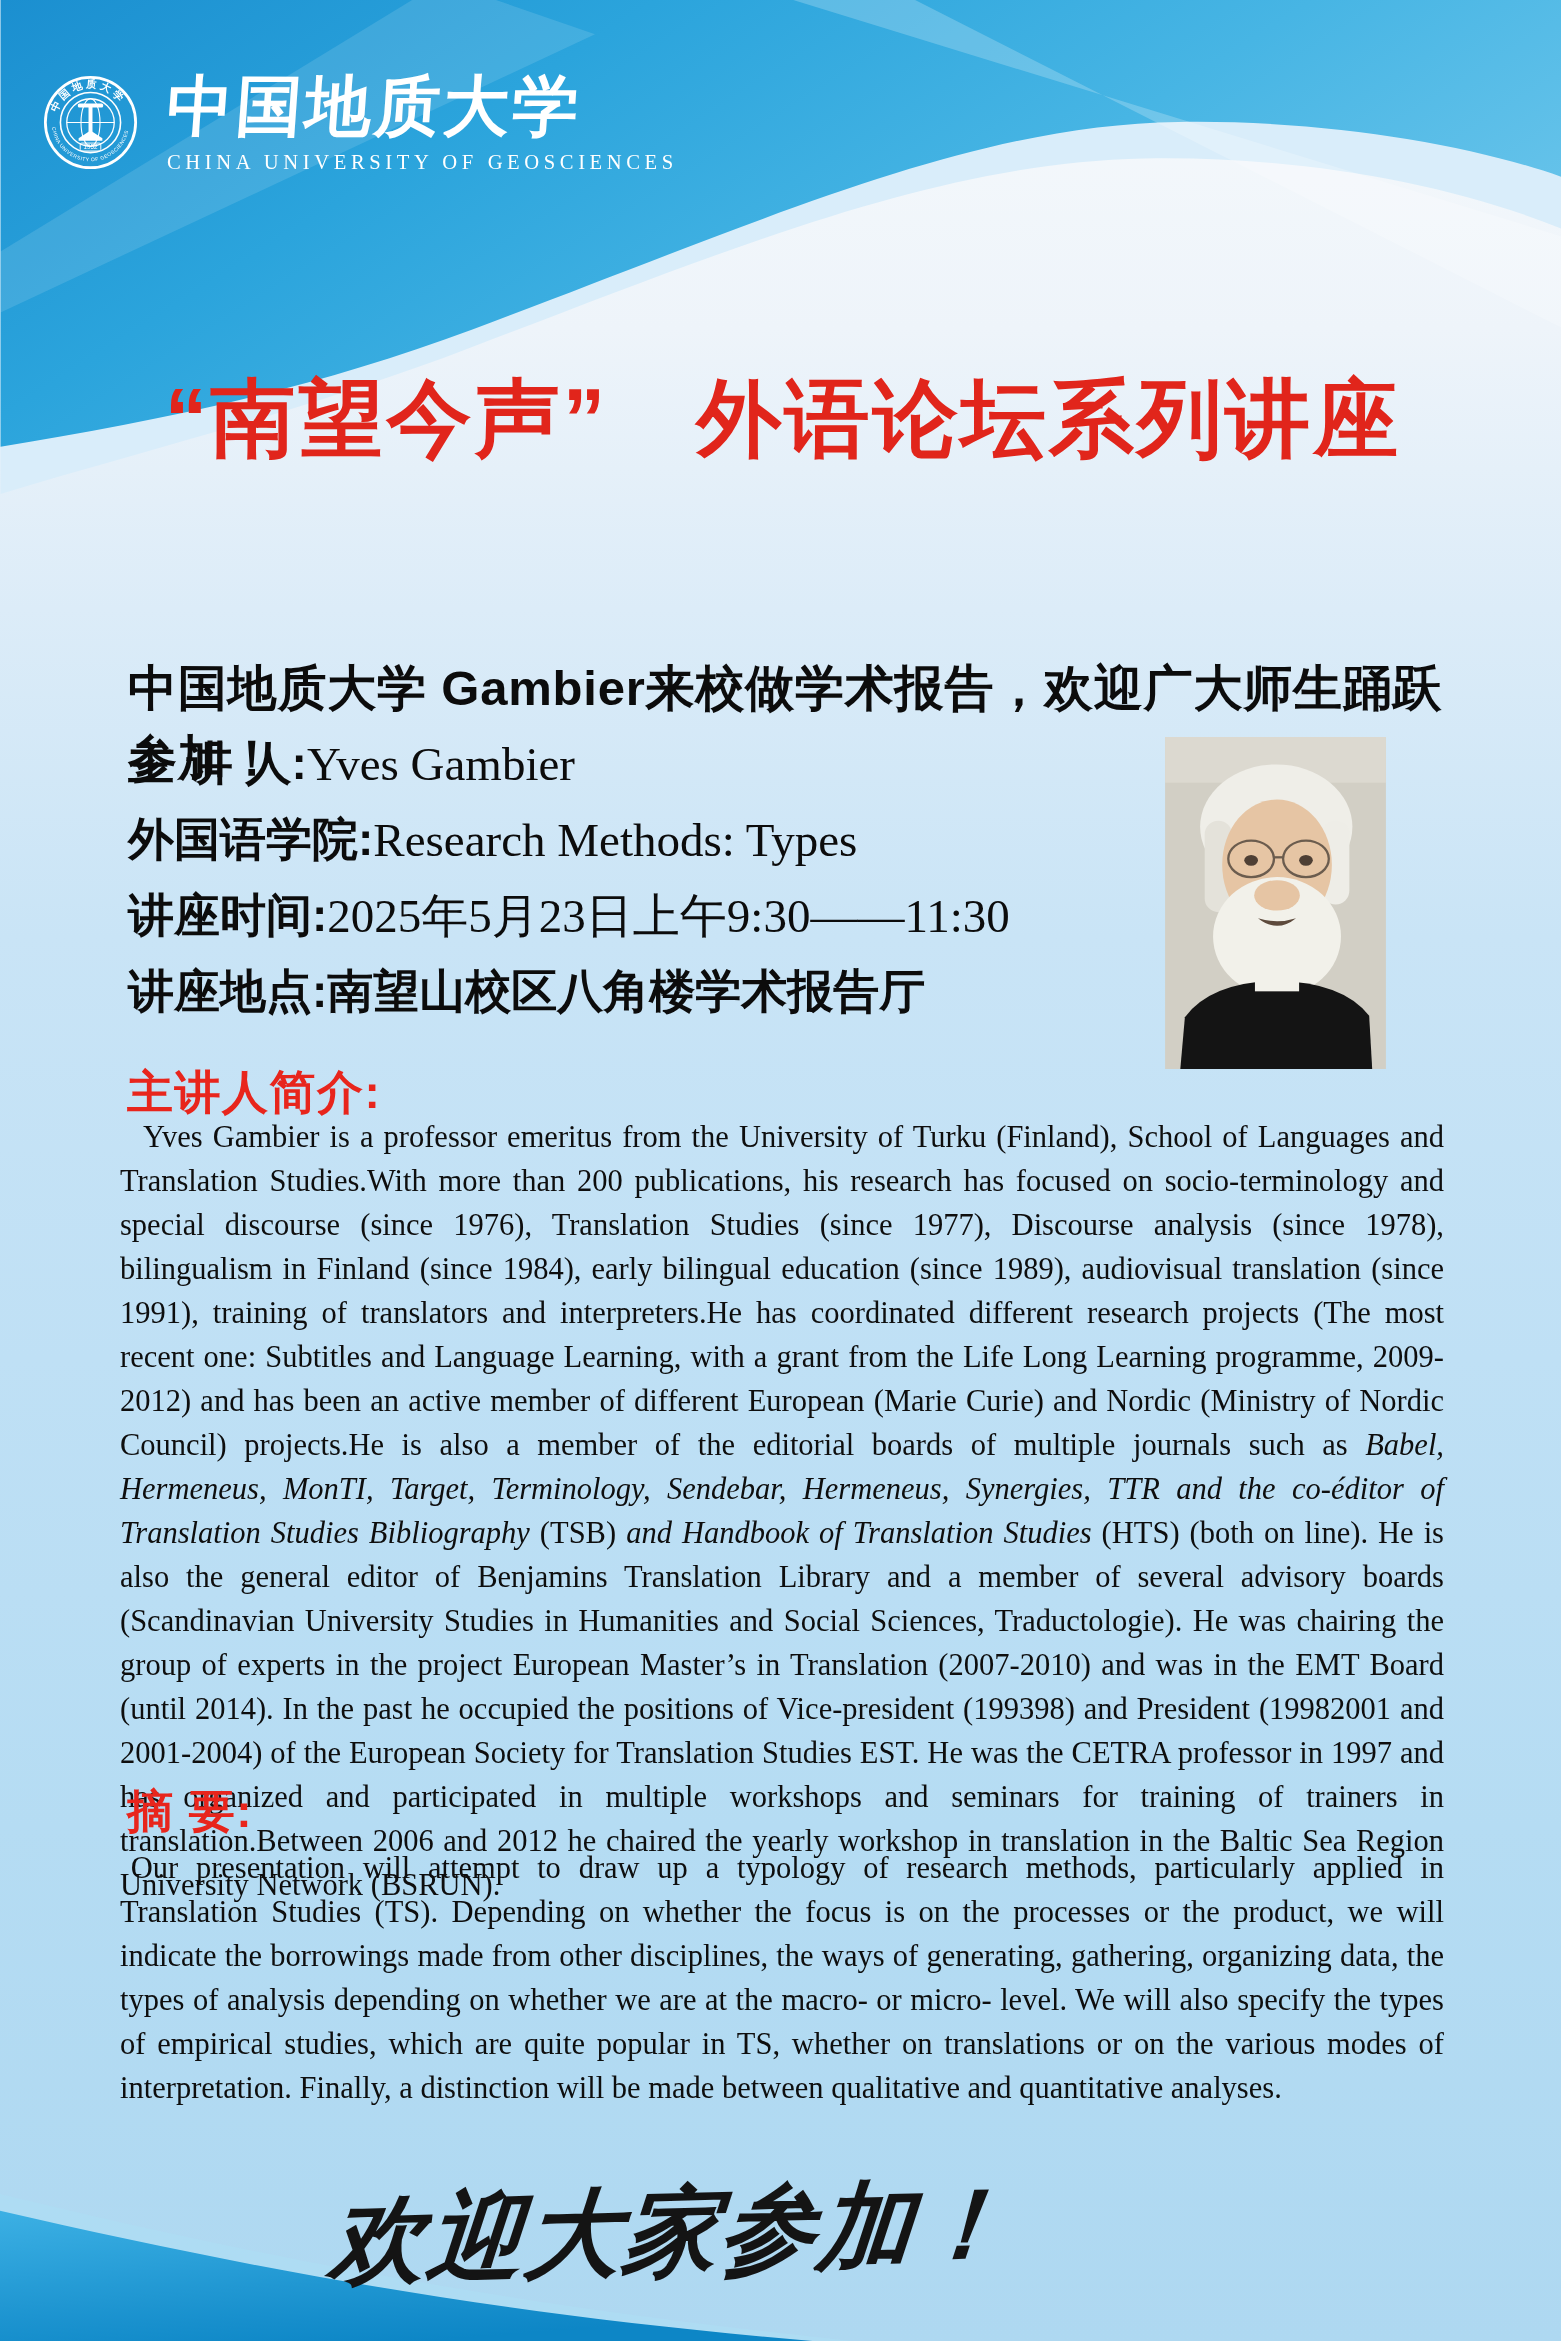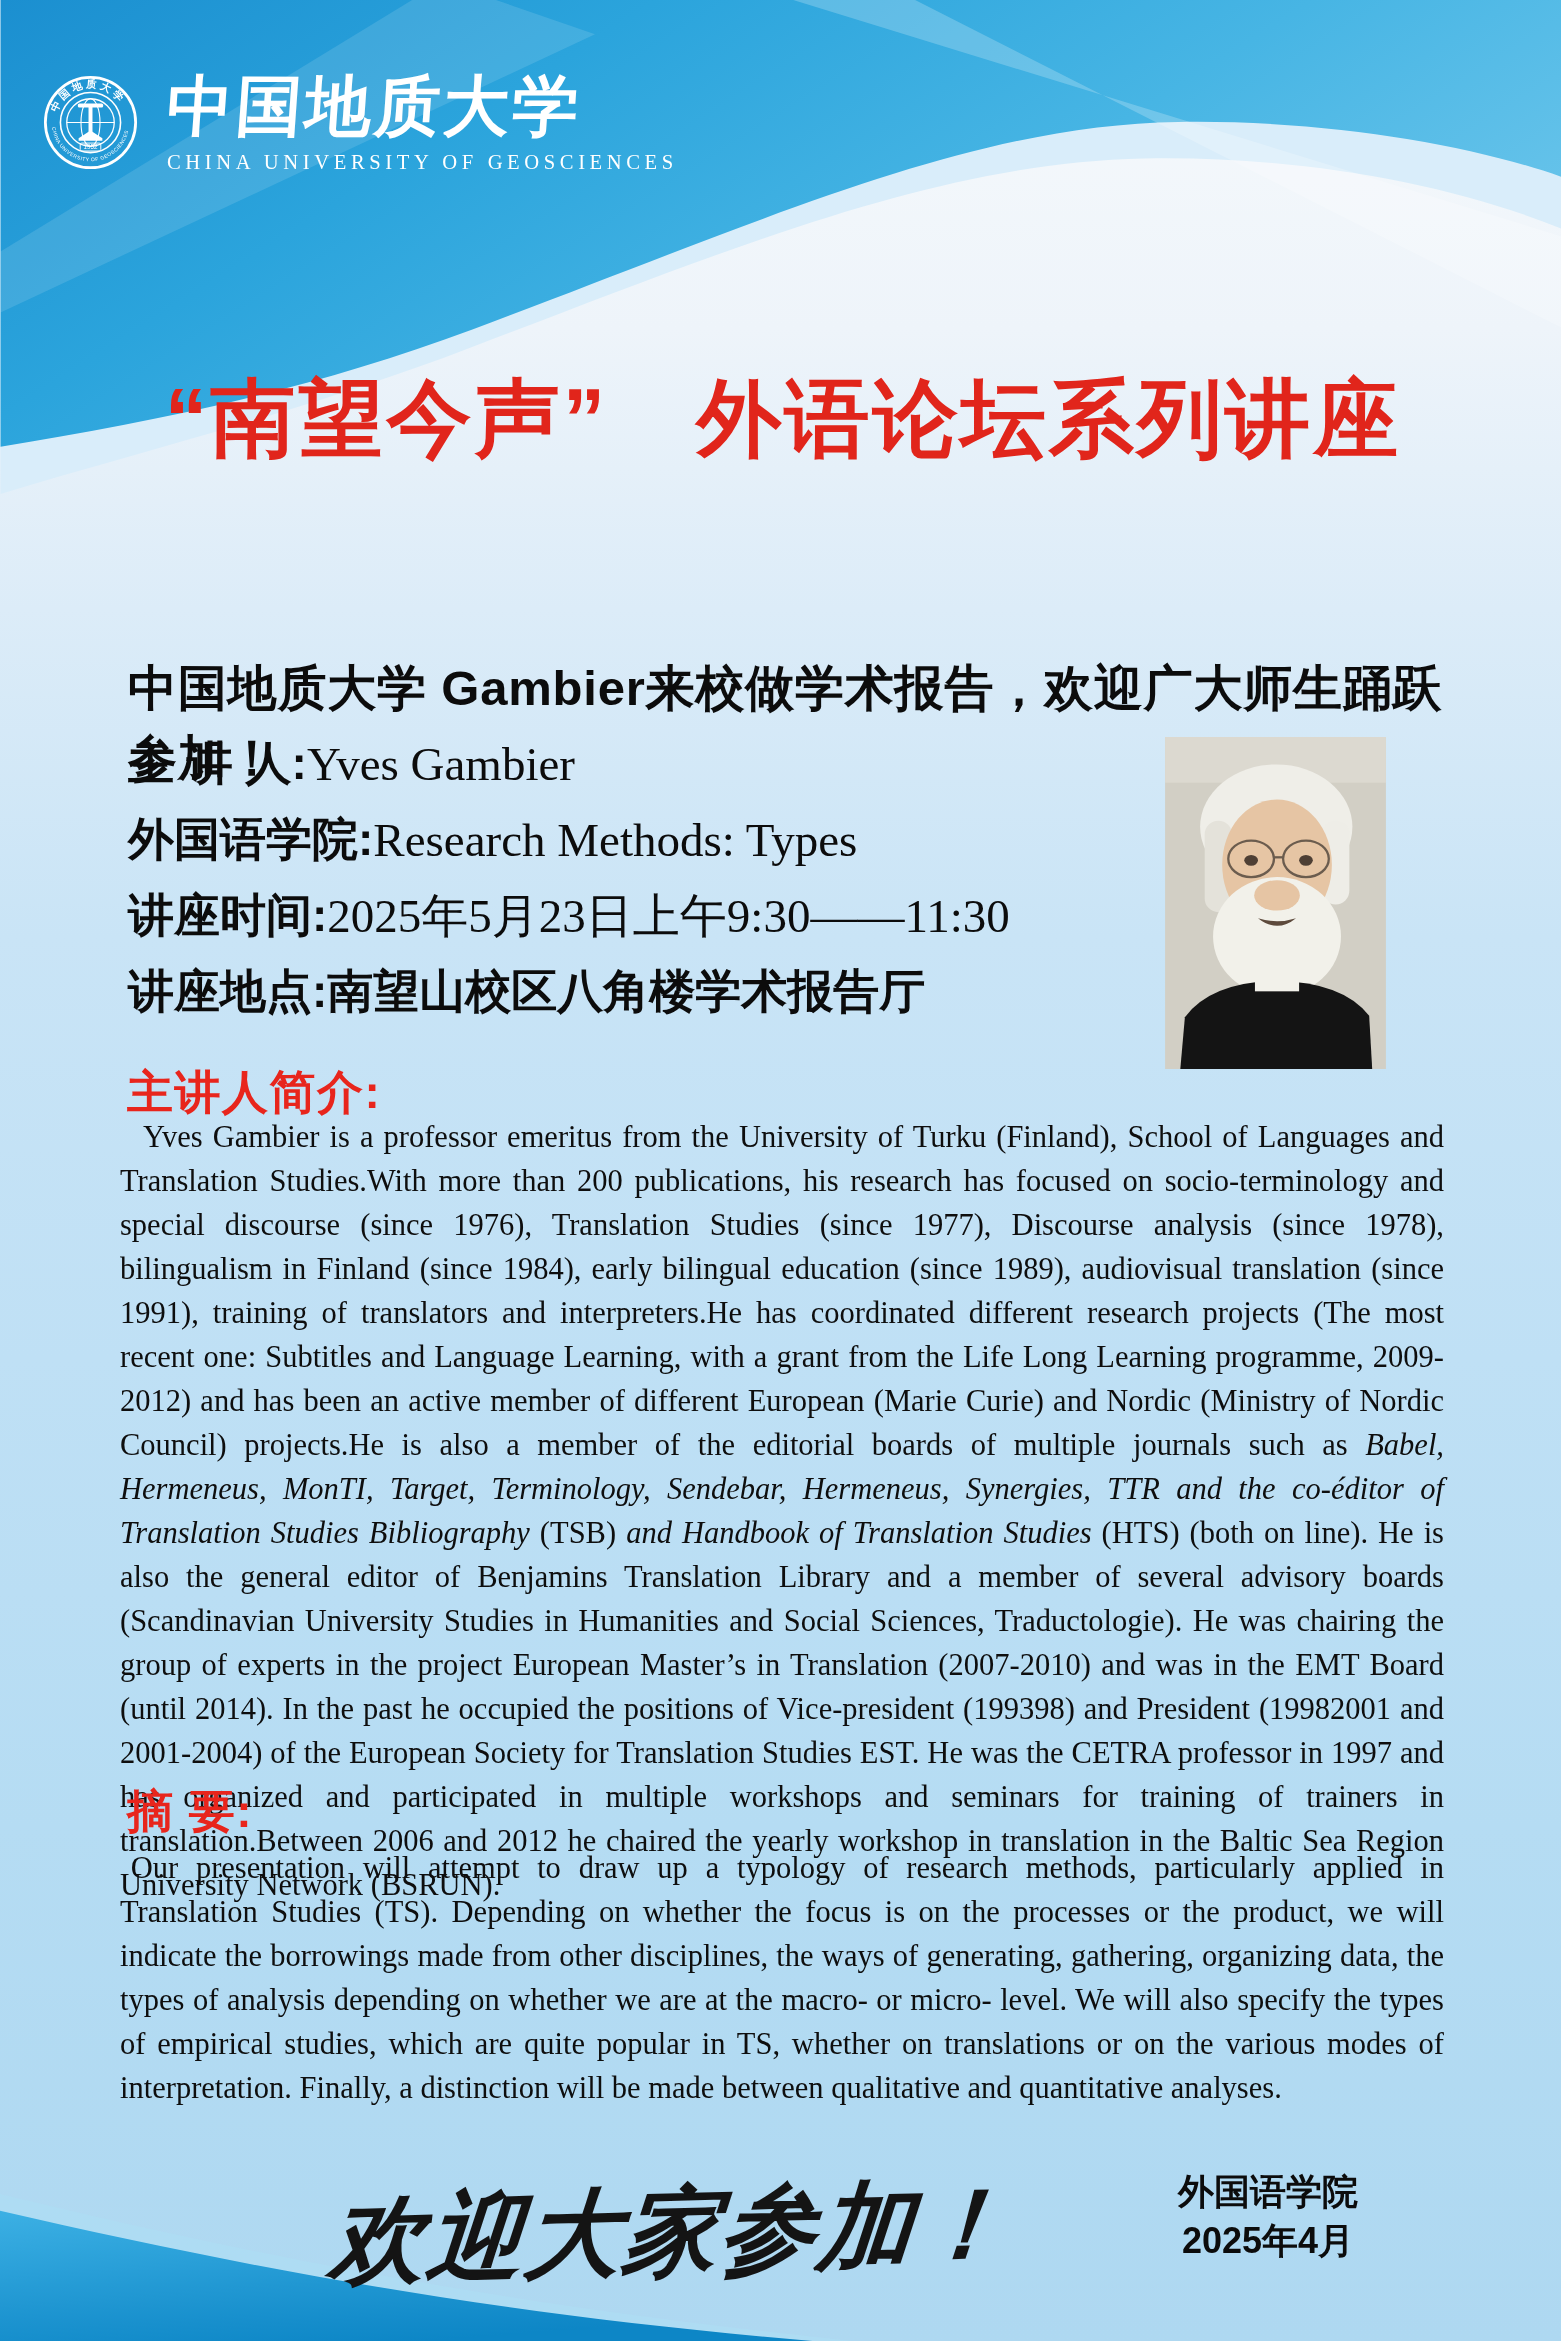--- a/index.html
+++ b/index.html
@@ -150,19 +150,15 @@
     <rect x="118" y="300" width="58" height="34" fill="#f2f1ea"></rect>
   </svg>
 
   <h2 class="sec-head h-bio">主讲人简介:</h2>
   <p class="body-text bio"><span>Yves Gambier is a professor emeritus from the University of Turku (Finland), School of Languages and Translation Studies.With more than 200 publications, his research has focused on socio-terminology and special discourse (since 1976), Translation Studies (since 1977), Discourse analysis (since 1978), bilingualism in Finland (since 1984), early bilingual education (since 1989), audiovisual translation (since 1991), training of translators and interpreters.He has coordinated different research projects (The most recent one: Subtitles and Language Learning, with a grant from the Life Long Learning programme, 2009-2012) and has been an active member of different European (Marie Curie) and Nordic (Ministry of Nordic Council) projects.He is also a member of the editorial boards of multiple journals such as </span><span class="it">Babel, Hermeneus, MonTI, Target, Terminology, Sendebar, Hermeneus, Synergies, TTR  and the co-éditor of Translation Studies Bibliography</span><span> (TSB) </span><span class="it">and Handbook of Translation Studies</span><span> (HTS) (both on line). He is also the general editor of Benjamins Translation Library and a member of several advisory boards  (Scandinavian University Studies in Humanities and Social Sciences, Traductologie). He was chairing the group of experts in the project European Master’s in Translation (2007-2010) and was in the EMT Board (until 2014). In the past he occupied the positions of Vice-president (199398) and President (19982001 and 2001-2004) of the European Society for Translation Studies  EST. He was the CETRA professor in 1997 and has organized and participated in multiple workshops and seminars for training of trainers in translation.Between 2006 and 2012 he chaired the yearly workshop in translation in the Baltic Sea Region University Network (BSRUN).</span></p>
 
   <h2 class="sec-head h-abs">摘  要:</h2>
   <p class="body-text abs">Our presentation will attempt to draw up a typology of research methods, particularly applied in Translation Studies (TS). Depending on whether the focus is on the processes or the product, we will indicate the borrowings made from other disciplines, the ways of generating, gathering, organizing data, the types of analysis depending on whether we are at the macro- or micro- level. We will also specify the types of empirical studies, which are quite popular in TS, whether on translations or on the various modes of interpretation. Finally, a distinction will be made between qualitative and quantitative analyses.</p>
 
   <div class="welcome">欢迎大家参加！</div>
-  <div class="org">
-    <div>外国语学院</div>
-    <div>2025年4月</div>
-  </div>
 
 </div>
 
 
 </body></html>

